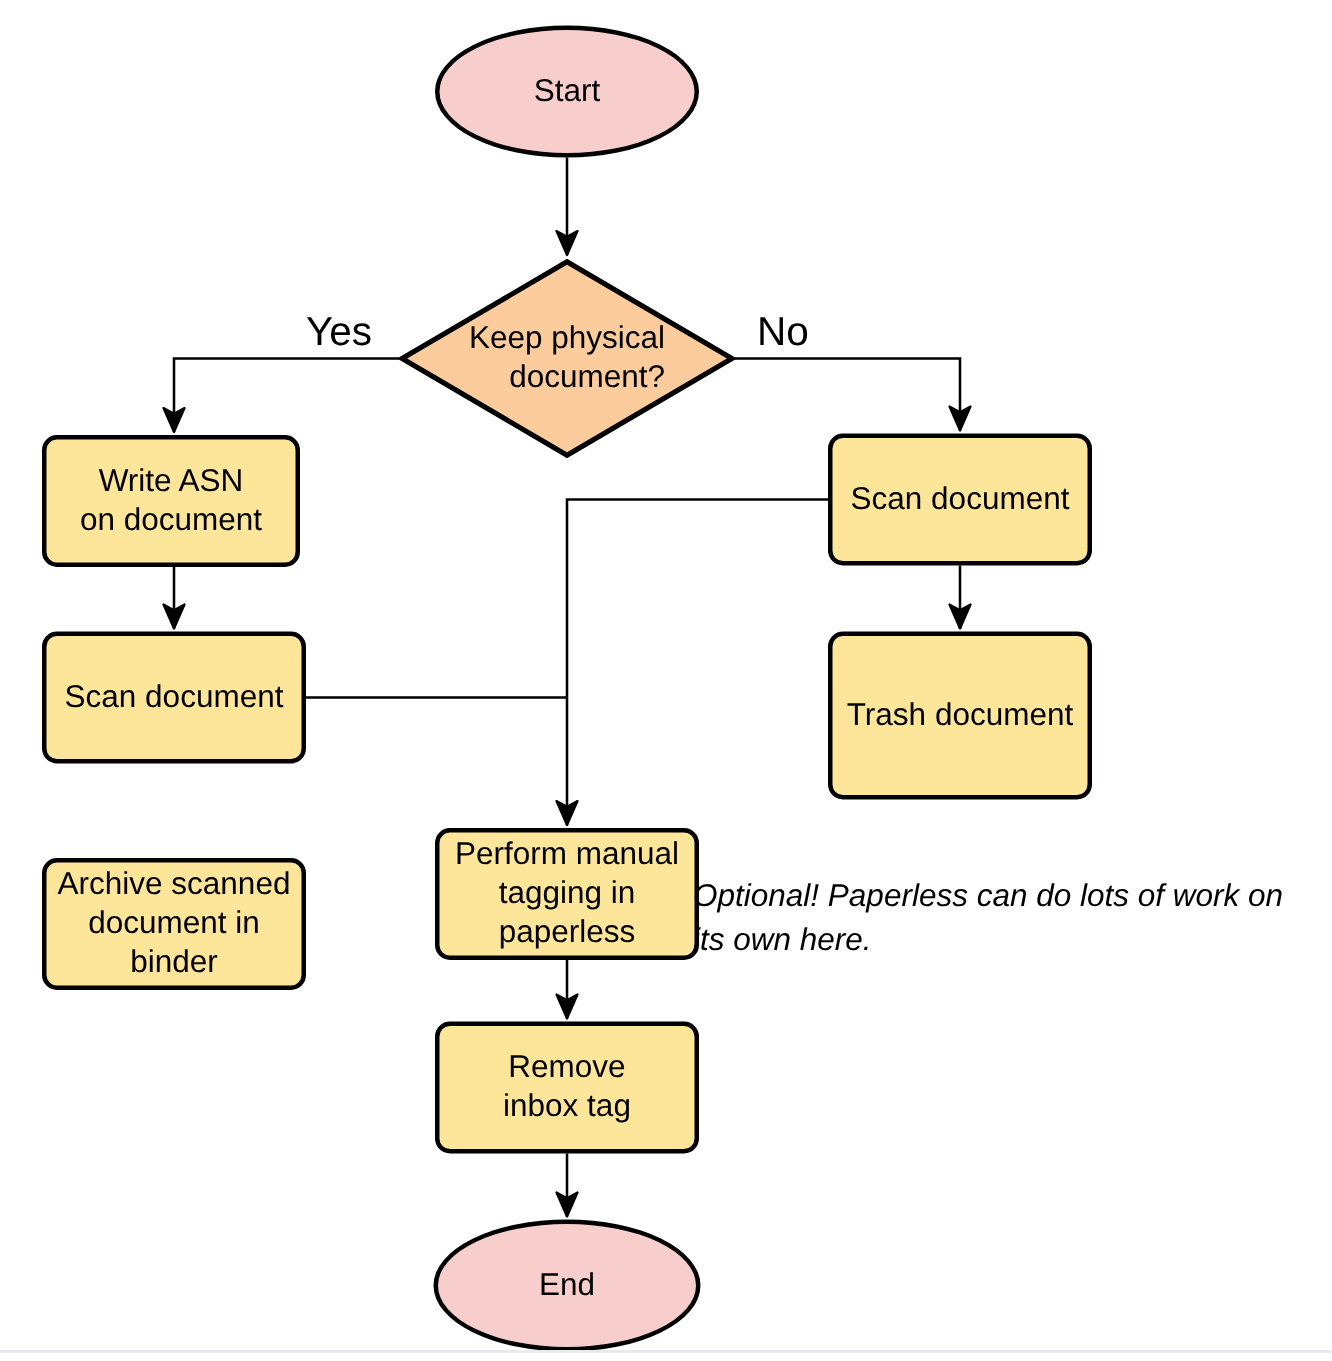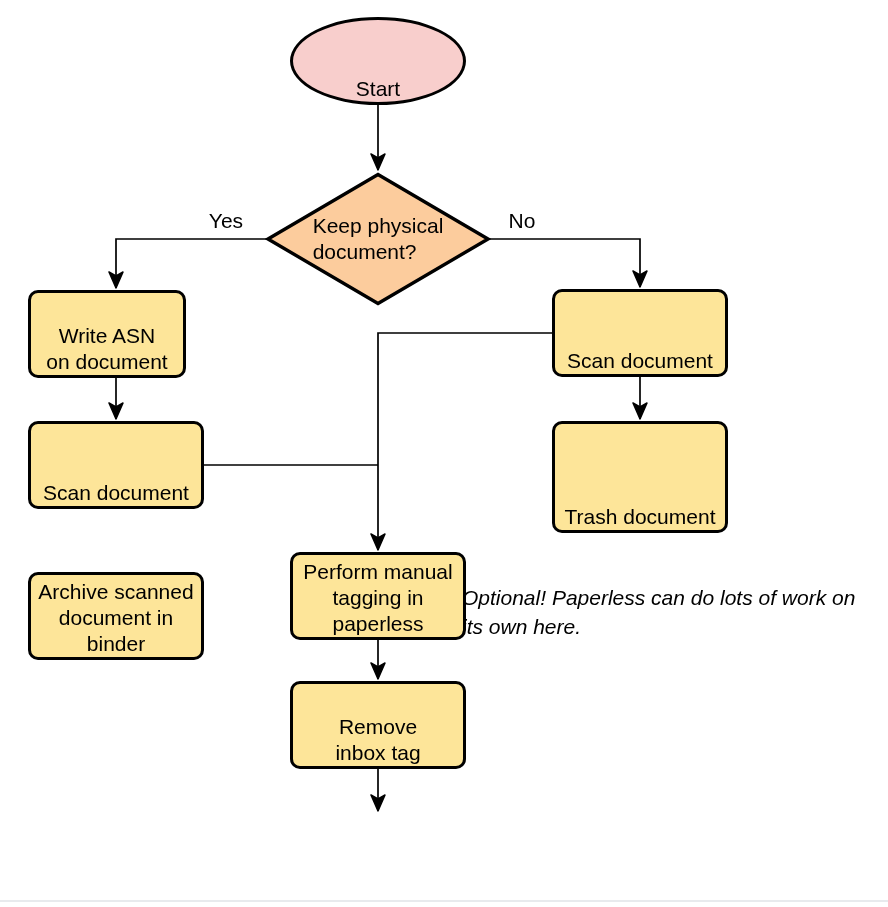--- a/index.html
+++ b/index.html
@@ -22,21 +22,21 @@
   .arrowhead {
     fill: var(--edge-stroke, #000);
     stroke: var(--edge-stroke, #000);
     stroke-width: 1.5;
     stroke-linejoin: round;
   }
   .node {
     position: absolute;
     box-sizing: border-box;
     display: flex;
-    align-items: flex-end;
+    align-items: center;
     justify-content: center;
     text-align: center;
     font-size: 21px;
     line-height: 26px;
   }
   .node-label { white-space: pre-line; }
   .process {
     background: var(--process-fill, #fde599);
     border: 3px solid var(--node-stroke, #000);
     border-radius: 10px;
@@ -50,25 +50,25 @@
   .diamond-shape { position: absolute; left: 0; top: 0; width: 100%; height: 100%; display: block; }
   .diamond-shape polygon {
     fill: var(--decision-fill, #fccc9d);
     stroke: var(--node-stroke, #000);
     stroke-width: 3.4;
     stroke-miterlimit: 10;
   }
   .diamond-label {
     position: absolute; left: 0; top: 0; right: 0; bottom: 0;
     display: flex; align-items: center; justify-content: center;
-    text-align: left; font-size: 21px; line-height: 26px; white-space: pre-line;
+    text-align: right; font-size: 21px; line-height: 26px; white-space: pre-line;
   }
   .edge-label {
     position: absolute;
-    font-size: 21px;
+    font-size: 27px;
     line-height: 24px;
     text-align: center;
   }
   .annotation {
     position: absolute;
     font-size: 21px;
     line-height: 29px;
     font-style: italic;
     white-space: pre-line;
   }
@@ -105,21 +105,21 @@
   </div>
 
   <div class="diamond-wrap" style="left:265px; top:172px; width:226px; height:134px;">
     <svg class="diamond-shape" viewBox="0 0 226 134" xmlns="http://www.w3.org/2000/svg">
       <polygon points="113,2.5 223,67 113,131.5 3,67"></polygon>
     </svg>
     <div class="diamond-label">Keep physical
 document?</div>
   </div>
 
-  <div class="node process" style="left:28px; top:290px; width:158px; height:88px;">
+  <div class="node process" style="left:28px; top:290px; width:172px; height:88px;">
     <span class="node-label">Write ASN
 on document</span>
   </div>
 
   <div class="node process" style="left:28px; top:421px; width:176px; height:88px;">
     <span class="node-label">Scan document</span>
   </div>
 
   <div class="node process" style="left:28px; top:552px; width:176px; height:88px;margin-top:20px;">
     <span class="node-label">Archive scanned
@@ -139,20 +139,23 @@
     <span class="node-label">Perform manual
 tagging in
 paperless</span>
   </div>
 
   <div class="node process" style="left:290px; top:681px; width:176px; height:88px;">
     <span class="node-label">Remove
 inbox tag</span>
   </div>
 
+  <div class="node terminator" style="left:289px; top:813px; width:178px; height:88px;">
+    <span class="node-label">End</span>
+  </div>
 
   <div class="edge-label" style="left:198px; top:209px; width:56px;">Yes</div>
 
   <div class="edge-label" style="left:494px; top:209px; width:56px;">No</div>
 
   <div class="annotation" style="left:462px; top:583px; width:402px;">Optional! Paperless can do lots of work on
 its own here.</div>
 
   <div class="page-bottom-border"></div>
 

